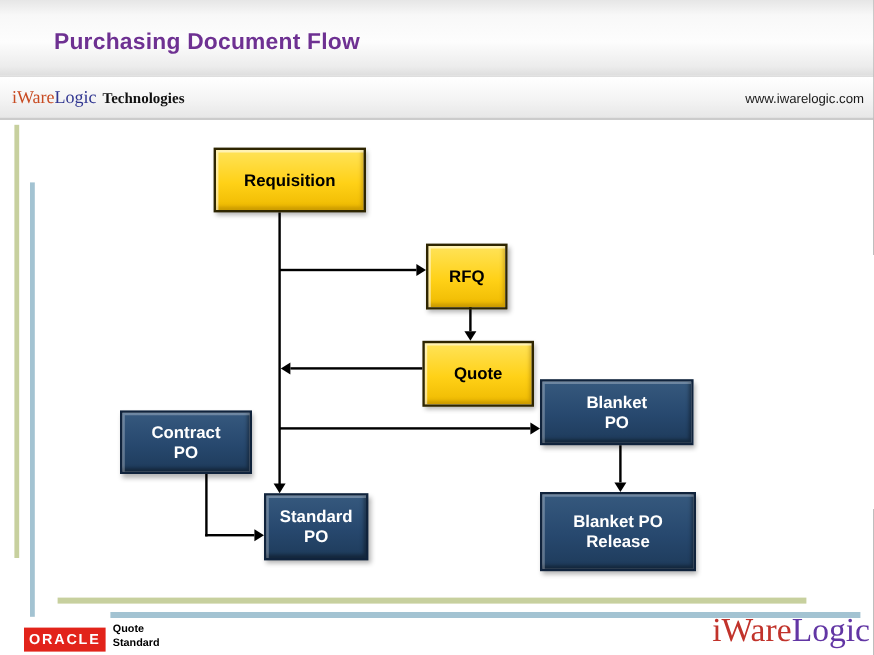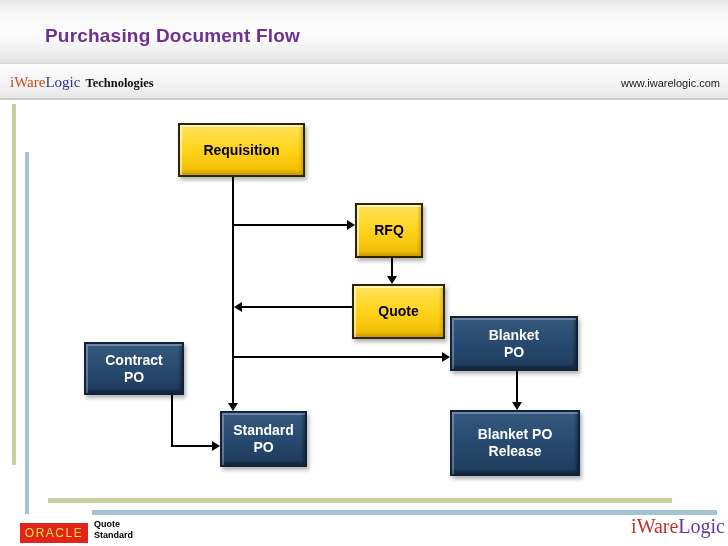--- a/index.html
+++ b/index.html
@@ -49,21 +49,21 @@
   }
   .node.blue {
     background:linear-gradient(180deg,#36597e 0%,#27486e 55%,#1e3b5b 100%);
     border:2px solid #10233c; color:#fff;
     box-shadow: inset 2px 2px 0 rgba(255,255,255,.28), inset -2px -3px 3px rgba(0,0,0,.35), 2px 3px 4px rgba(0,0,0,.30);
   }
   #node-requisition        { left:178px; top:123px; width:127px; height:54px; }
   #node-rfq                { left:355px; top:203px; width:68px;  height:55px; }
   #node-quote              { left:352px; top:284px; width:93px;  height:55px; }
   #node-blanket-po         { left:450px; top:316px; width:128px; height:55px; }
-  #node-contract-po        { left:84px; top:342px; width:100px; height:53px; }
+  #node-contract-po        { left:100px; top:342px; width:110px; height:53px; }
   #node-standard-po        { left:220px; top:411px; width:87px;  height:56px; }
   #node-blanket-po-release { left:450px; top:410px; width:130px; height:66px; }
 
   
   .line  { position:absolute; background:#000; }
   .arrow { position:absolute; width:0; height:0; }
   .arrow.right { border-top:5px solid transparent; border-bottom:5px solid transparent; border-left:8px solid #000; }
   .arrow.left  { border-top:5px solid transparent; border-bottom:5px solid transparent; border-right:8px solid #000; }
   .arrow.down  { border-left:5px solid transparent; border-right:5px solid transparent; border-top:8px solid #000; }
 
@@ -79,31 +79,31 @@
   #ar-req-blanket   { left:442px; top:352px; }
   #ln-blanket-rel-v { left:516px; top:371px; width:2px;  height:31px; }
   #ar-blanket-rel   { left:512px; top:402px; }
   #ln-contract-v    { left:171px; top:395px; width:2px;  height:52px; }
   #ln-contract-h    { left:171px; top:445px; width:41px; height:2px; }
   #ar-contract      { left:212px; top:441px; }
 
   
   .oracle-badge {
     position:absolute; left:20px; top:523px; width:68px; height:20px;
-    background:#e2231a; color:#fde047; display:flex; align-items:center; justify-content:center;
-    font-size:12px; font-weight:normal; letter-spacing:1.5px;
+    background:#e2231a; color:#ffffff; display:flex; align-items:center; justify-content:center;
+    font-size:12px; font-weight:bold; letter-spacing:1.5px;
   }
   .partner { position:absolute; left:94px; top:519px; font-size:9px; font-weight:bold; line-height:11px; color:#000; }
   .copyright {
     position:absolute; left:164px; top:529px; width:424px; text-align:center;
     font-size:10px; font-weight:bold; color:#1a1a1a;
   }
   .brand-footer {
     position:absolute; right:3px; top:511px;
-    font-family:"Liberation Serif", serif; font-size:20px; line-height:30px;
+    font-family:"Liberation Serif", serif; font-size:28px; line-height:30px;
   }
   .brand-footer .iware { color:#c1332b; }
   .brand-footer .logic { color:#6236a4; }
 </style>
 </head>
 <body>
 
 <div class="slide">
 
   <div class="title-strip">

